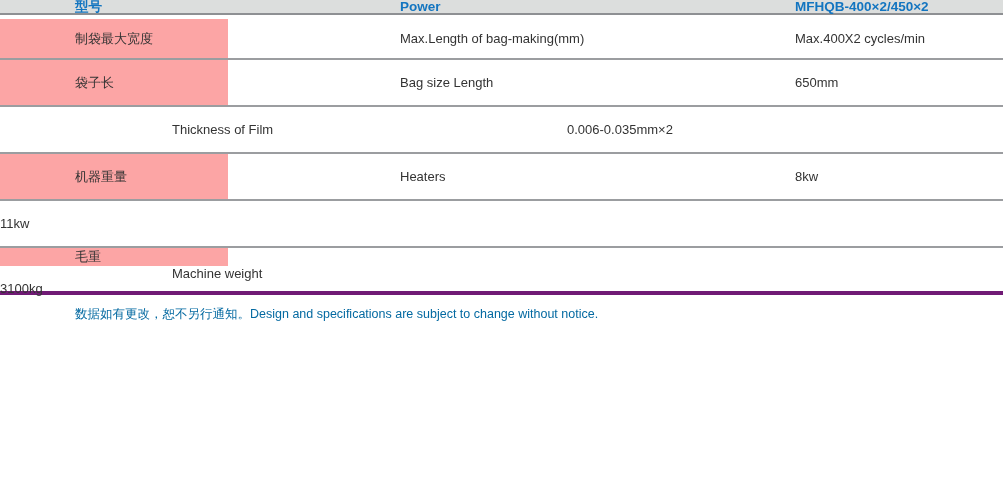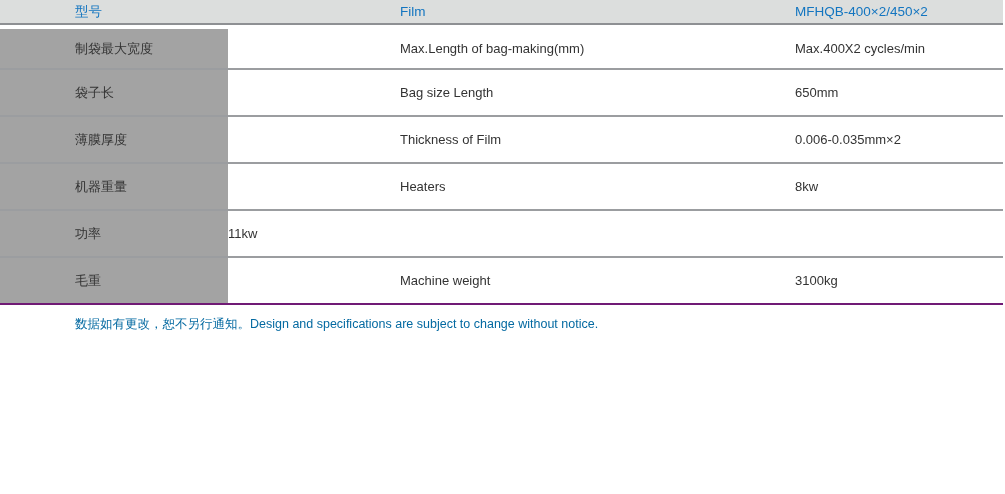--- a/index.html
+++ b/index.html
@@ -16,53 +16,54 @@
   }
   .spec-table {
     width: 1003px;
   }
   .row {
     display: flex;
     align-items: stretch;
     box-sizing: border-box;
   }
   .header-row {
-    height: 25px;
+    height: 15px;
     background: #dcdedd;
     border-bottom: 2px solid #8e9093;
     color: #1375c0;
-    font-weight: normal;
+    font-weight: bold;
     font-size: 13.5px;
   }
   .header-gap {
     height: 4px;
     background: #ffffff;
   }
   .data-row {
     height: 47px;
     border-bottom: 2px solid #9b9da0;
     font-size: 13px;
     color: #333333;
   }
   .data-row.first {
     height: 41px;
   }
   .data-row.last {
-    border-bottom: 2px solid #701a75;
+    border-bottom: 4px solid #701a75;
+    flex-direction: column;
   }
   .c1 {
     width: 228px;
     padding-left: 75px;
     box-sizing: border-box;
     display: flex;
     align-items: center;
     flex: none;
   }
   .data-row .c1 {
-    background: #a3a3a3;
+    background: #fca5a5;
   }
   .c2 {
     width: 567px;
     padding-left: 172px;
     box-sizing: border-box;
     display: flex;
     align-items: center;
     flex: none;
   }
   .c3 {
@@ -78,21 +79,21 @@
 </style>
 </head>
 <body>
 
 <div class="spec-table">
   <div class="row header-row">
     <div class="c1">
       <span>型号</span>
     </div>
     <div class="c2">
-      <span>Film</span>
+      <span>Power</span>
     </div>
     <div class="c3">
       <span>MFHQB-400×2/450×2</span>
     </div>
   </div>
   <div class="header-gap"></div>
   <div id="rows">
   <div class="row data-row first">
     <div class="c1">
       <span>制袋最大宽度</span>
@@ -112,23 +113,20 @@
     <div class="c2">
       <span>Bag size Length</span>
     </div>
     <div class="c3">
       <span>650mm</span>
     </div>
   </div>
 
 
   <div class="row data-row">
-    <div class="c1">
-      <span>薄膜厚度</span>
-    </div>
     <div class="c2">
       <span>Thickness of Film</span>
     </div>
     <div class="c3">
       <span>0.006-0.035mm×2</span>
     </div>
   </div>
 
   <div class="row data-row">
     <div class="c1">
@@ -136,23 +134,20 @@
     </div>
     <div class="c2">
       <span>Heaters</span>
     </div>
     <div class="c3">
       <span>8kw</span>
     </div>
   </div>
 
   <div class="row data-row">
-    <div class="c1">
-      <span>功率</span>
-    </div>
     <div class="c3">
       <span>11kw</span>
     </div>
   </div>
 
 
   <div class="row data-row last">
     <div class="c1">
       <span>毛重</span>
     </div>

